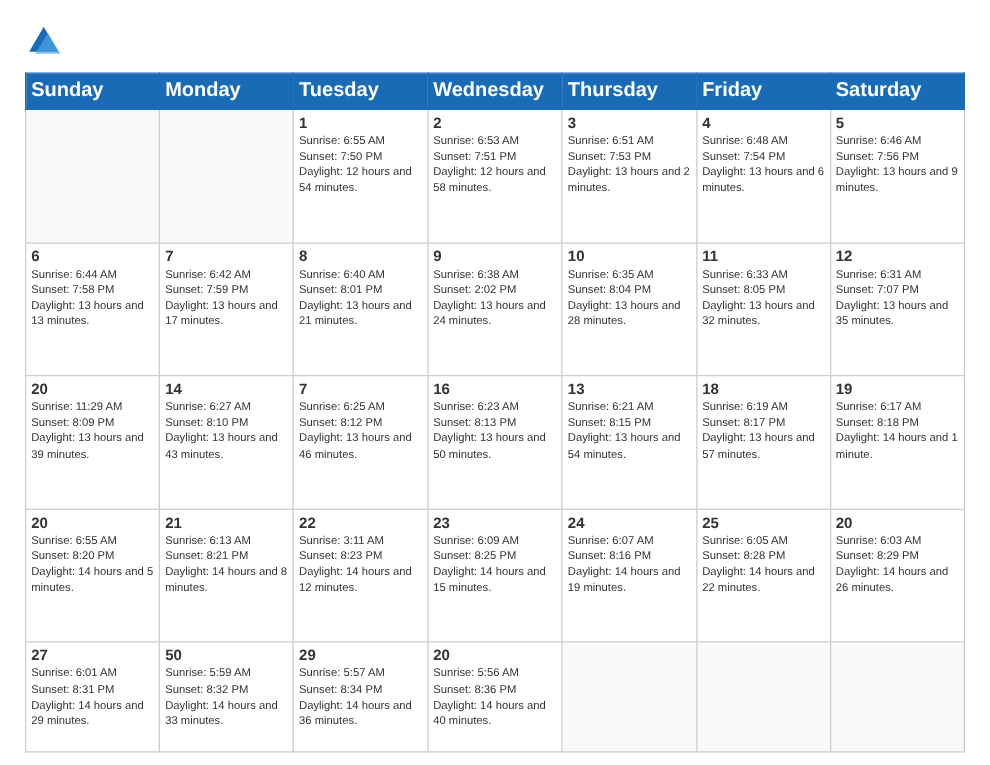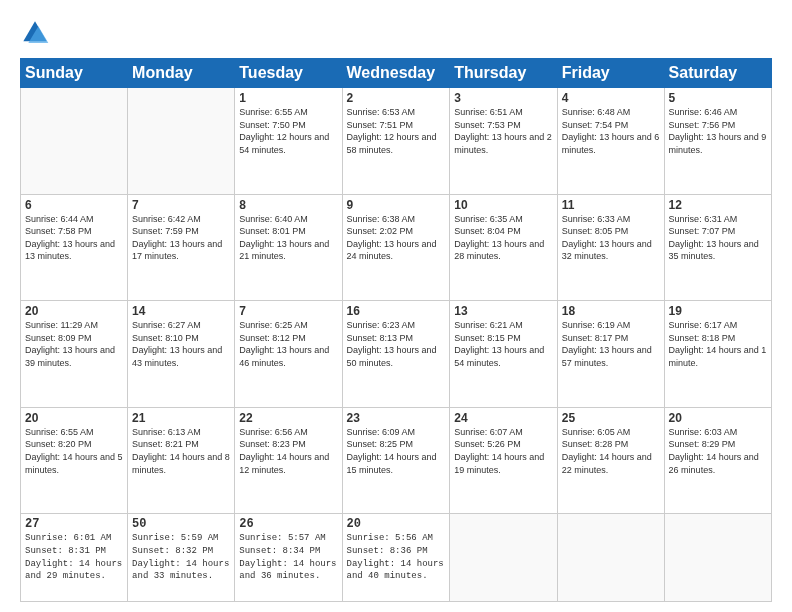--- a/index.html
+++ b/index.html
@@ -93,21 +93,20 @@
     .day-detail {
       font-size: 9px;
       line-height: 1.4;
       color: #333;
     }
     .empty-cell {
       background: #f9f9f9;
     }
     tr:last-child td {
       height: 70px;
-      font-family: Liberation Mono, monospace;
     }
   </style>
 </head>
 <body>
 
 <div class="page">
   <div class="header">
     <div class="logo">
       <svg class="logo-icon" viewBox="0 0 36 36">
         <polygon points="18,4 32,28 4,28" fill="#1a6bb5"></polygon>
@@ -288,36 +287,36 @@
           </td>
           <td>
             <span class="day-num">21</span>
             <div class="day-detail">Sunrise: 6:13 AM
 Sunset: 8:21 PM
 Daylight: 14 hours
 and 8 minutes.</div>
           </td>
           <td>
             <span class="day-num">22</span>
-            <div class="day-detail">Sunrise: 6:56 AM
+            <div class="day-detail">Sunrise: 3:11 AM
 Sunset: 8:23 PM
 Daylight: 14 hours
 and 12 minutes.</div>
           </td>
           <td>
             <span class="day-num">23</span>
             <div class="day-detail">Sunrise: 6:09 AM
 Sunset: 8:25 PM
 Daylight: 14 hours
 and 15 minutes.</div>
           </td>
           <td>
             <span class="day-num">24</span>
             <div class="day-detail">Sunrise: 6:07 AM
-Sunset: 5:26 PM
+Sunset: 8:16 PM
 Daylight: 14 hours
 and 19 minutes.</div>
           </td>
           <td>
             <span class="day-num">25</span>
             <div class="day-detail">Sunrise: 6:05 AM
 Sunset: 8:28 PM
 Daylight: 14 hours
 and 22 minutes.</div>
           </td>
@@ -338,21 +337,21 @@
 and 29 minutes.</div>
           </td>
           <td>
             <span class="day-num">50</span>
             <div class="day-detail">Sunrise: 5:59 AM
 Sunset: 8:32 PM
 Daylight: 14 hours
 and 33 minutes.</div>
           </td>
           <td>
-            <span class="day-num">26</span>
+            <span class="day-num">29</span>
             <div class="day-detail">Sunrise: 5:57 AM
 Sunset: 8:34 PM
 Daylight: 14 hours
 and 36 minutes.</div>
           </td>
           <td>
             <span class="day-num">20</span>
             <div class="day-detail">Sunrise: 5:56 AM
 Sunset: 8:36 PM
 Daylight: 14 hours

